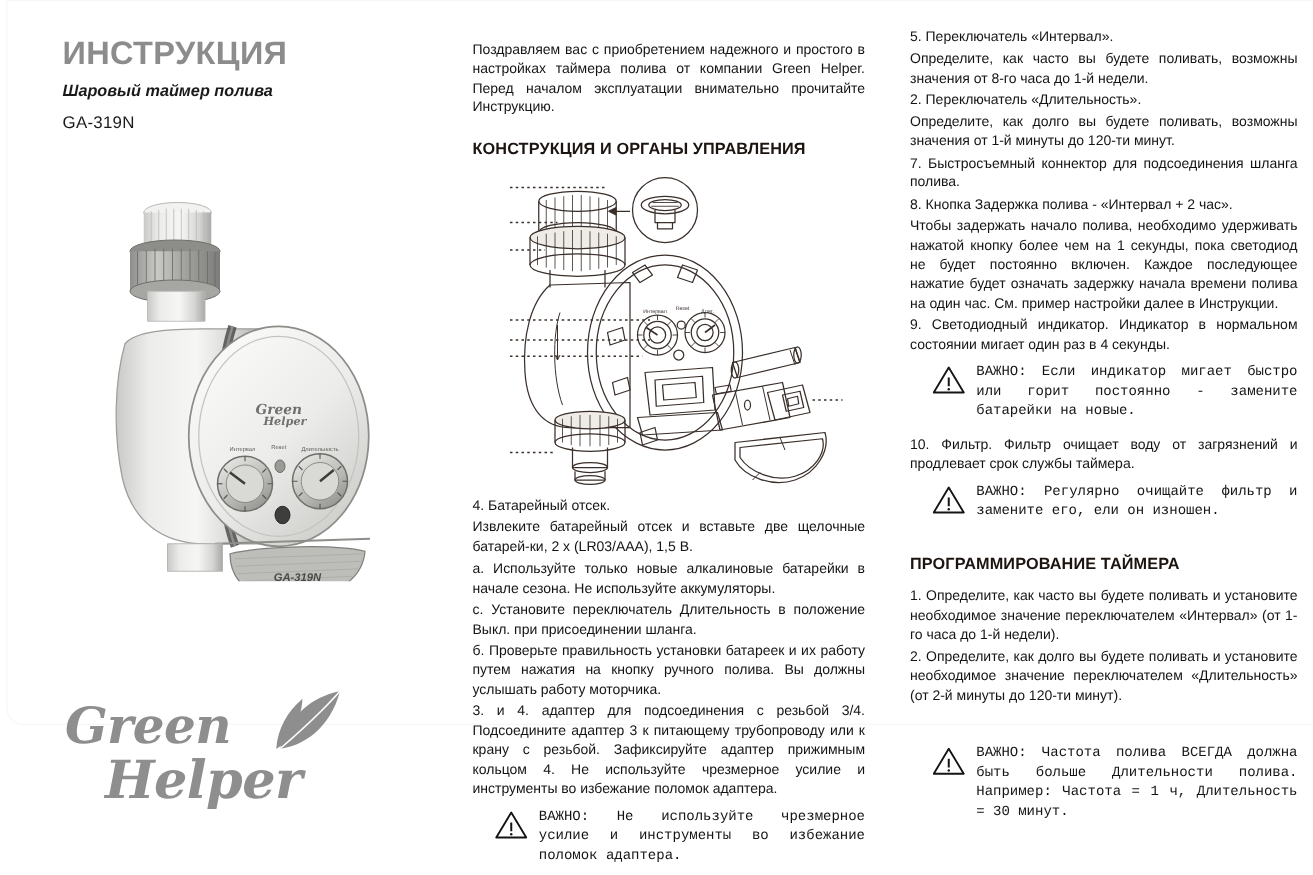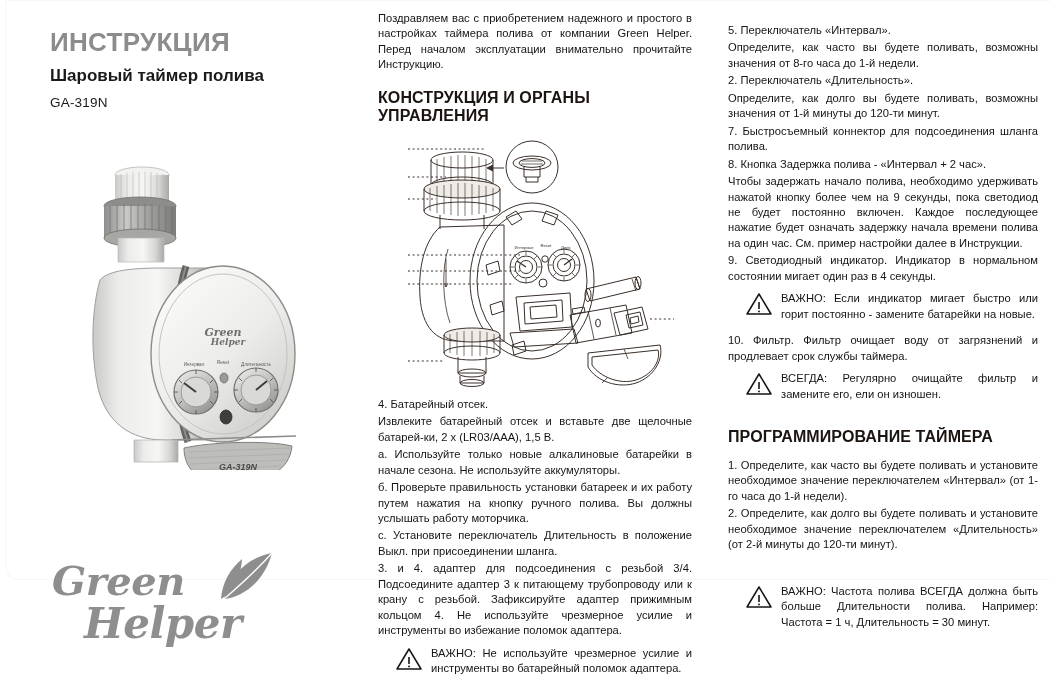--- a/index.html
+++ b/index.html
@@ -22,38 +22,39 @@
     border: 1px solid rgba(0,0,0,0.035);
   }
   .cols {
     position: absolute;
     left: 0; top: 0;
     width: 1050px; height: 700px;
     display: flex;
   }
   .col { position: relative; }
   .col-left  { width: 352px; padding: 22px 14px 0 44px; }
-  .col-mid   { width: 348px; padding: 10px 14px 0 20px; }
+  .col-mid   { width: 348px; padding: 32px 14px 0 20px; }
   .col-right { width: 350px; padding: 22px 18px 0 22px; }
 
   
   .title-main {
     font-size: 26px;
     font-weight: bold;
     color: #8c8c8c;
     letter-spacing: 0.3px;
     line-height: 1.05;
     margin: 6px 0 10px 0;
   }
   .title-sub {
-    font-size: 17px;
+    font-size: 13px;
     font-weight: bold;
     color: #1a1a1a;
     line-height: 1.15;
     margin: 0 0 9px 0;
+    font-style: italic;
   }
   .title-model {
     font-size: 13.5px;
     color: #1a1a1a;
     letter-spacing: 0.2px;
     margin: 0;
   }
 
   .product-photo {
     position: relative;
@@ -87,33 +88,34 @@
     line-height: 1.38;
     text-align: justify;
     margin: 0 0 2px 0;
     color: #141414;
   }
   .gap-sm { height: 7px; }
   .gap-md { height: 14px; }
   .gap-lg { height: 22px; }
 
   .section-head {
-    font-size: 16px;
+    font-size: 13px;
     font-weight: bold;
     color: #1c1410;
     letter-spacing: 0.1px;
     margin: 0 0 12px 0;
   }
 
   .note {
     display: flex;
     align-items: flex-start;
     gap: 9px;
     margin: 7px 0 4px 0;
     padding-left: 18px;
+    font-family: Liberation Mono, monospace;
   }
   .note .warn-ico { flex: 0 0 auto; margin-top: 1px; }
   .note .note-text {
     font-size: 11.2px;
     line-height: 1.38;
     text-align: justify;
     color: #141414;
   }
 
   
@@ -433,43 +435,43 @@
             <path d="M218 220 L284 213 C287 224, 278 238, 262 243 C246 248, 226 240, 218 228 Z"></path>
             <path d="M250 212 L254 222" stroke-width="0.8"></path>
             <path d="M228 246 L234 240" stroke-width="0.8"></path>
           </g>
         </svg>
       </div>
 
       <p class="para">4. Батарейный отсек.</p>
       <p class="para">Извлеките батарейный отсек и вставьте две щелочные батарей-ки, 2 x (LR03/AAA), 1,5 В.</p>
       <p class="para">а. Используйте только новые алкалиновые батарейки в начале сезона. Не используйте аккумуляторы.</p>
+      <p class="para">с. Установите переключатель Длительность в положение Выкл. при присоединении шланга.</p>
       <p class="para">б. Проверьте правильность установки батареек и их работу путем нажатия на кнопку ручного полива. Вы должны услышать работу моторчика.</p>
-      <p class="para">с. Установите переключатель Длительность в положение Выкл. при присоединении шланга.</p>
       <p class="para">3. и 4. адаптер для подсоединения с резьбой 3/4. Подсоедините адаптер 3 к питающему трубопроводу или к крану с резьбой. Зафиксируйте адаптер прижимным кольцом 4. Не используйте чрезмерное усилие и инструменты во избежание поломок адаптера.</p>
 
       <div class="note">
         <svg class="warn-ico" width="26" height="24" viewBox="0 0 26 24" aria-hidden="true">
           <path d="M13 2 L25 22 L1 22 Z" fill="none" stroke="#141414" stroke-width="1.5" stroke-linejoin="round"></path>
           <line x1="13" y1="10" x2="13" y2="17" stroke="#141414" stroke-width="1.6"></line>
           <circle cx="13" cy="19.4" r="0.95" fill="#141414"></circle>
         </svg>
-        <div class="note-text">ВАЖНО: Не используйте чрезмерное усилие и инструменты во батарейный поломок адаптера.</div>
+        <div class="note-text">ВАЖНО: Не используйте чрезмерное усилие и инструменты во избежание поломок адаптера.</div>
       </div>
     </div>
 
     <div class="col col-right">
 
       <p class="para">5. Переключатель «Интервал».</p>
       <p class="para">Определите, как часто вы будете поливать, возможны значения от 8-го часа до 1-й недели.</p>
       <p class="para">2. Переключатель «Длительность».</p>
       <p class="para">Определите, как долго вы будете поливать, возможны значения от 1-й минуты до 120-ти минут.</p>
       <p class="para">7. Быстросъемный коннектор для подсоединения шланга полива.</p>
       <p class="para">8. Кнопка Задержка полива - «Интервал + 2 час».</p>
-      <p class="para">Чтобы задержать начало полива, необходимо удерживать нажатой кнопку более чем на 9 секунды, пока светодиод не будет постоянно включен. Каждое последующее нажатие будет означать задержку начала времени полива на один час. См. пример настройки далее в Инструкции.</p>
+      <p class="para">Чтобы задержать начало полива, необходимо удерживать нажатой кнопку более чем на 1 секунды, пока светодиод не будет постоянно включен. Каждое последующее нажатие будет означать задержку начала времени полива на один час. См. пример настройки далее в Инструкции.</p>
       <p class="para">9. Светодиодный индикатор. Индикатор в нормальном состоянии мигает один раз в 4 секунды.</p>
 
       <div class="note">
         <svg class="warn-ico" width="26" height="24" viewBox="0 0 26 24" aria-hidden="true">
           <path d="M13 2 L25 22 L1 22 Z" fill="none" stroke="#141414" stroke-width="1.5" stroke-linejoin="round"></path>
           <line x1="13" y1="10" x2="13" y2="17" stroke="#141414" stroke-width="1.6"></line>
           <circle cx="13" cy="19.4" r="0.95" fill="#141414"></circle>
         </svg>
         <div class="note-text">ВАЖНО: Если индикатор мигает быстро или горит постоянно - замените батарейки на новые.</div>
       </div>
@@ -477,21 +479,21 @@
       <div class="gap-sm"></div>
 
       <p class="para">10. Фильтр. Фильтр очищает воду от загрязнений и продлевает срок службы таймера.</p>
 
       <div class="note">
         <svg class="warn-ico" width="26" height="24" viewBox="0 0 26 24" aria-hidden="true">
           <path d="M13 2 L25 22 L1 22 Z" fill="none" stroke="#141414" stroke-width="1.5" stroke-linejoin="round"></path>
           <line x1="13" y1="10" x2="13" y2="17" stroke="#141414" stroke-width="1.6"></line>
           <circle cx="13" cy="19.4" r="0.95" fill="#141414"></circle>
         </svg>
-        <div class="note-text">ВСЕГДА: Регулярно очищайте фильтр и замените его, ели он изношен.</div>
+        <div class="note-text">ВАЖНО: Регулярно очищайте фильтр и замените его, ели он изношен.</div>
       </div>
 
       <div class="gap-lg"></div>
 
       <h3 class="section-head">ПРОГРАММИРОВАНИЕ ТАЙМЕРА</h3>
 
       <p class="para">1. Определите, как часто вы будете поливать и установите необходимое значение переключателем «Интервал» (от 1-го часа до 1-й недели).</p>
       <p class="para">2. Определите, как долго вы будете поливать и установите необходимое значение переключателем «Длительность» (от 2-й минуты до 120-ти минут).</p>
 
       <div class="gap-lg"></div>

